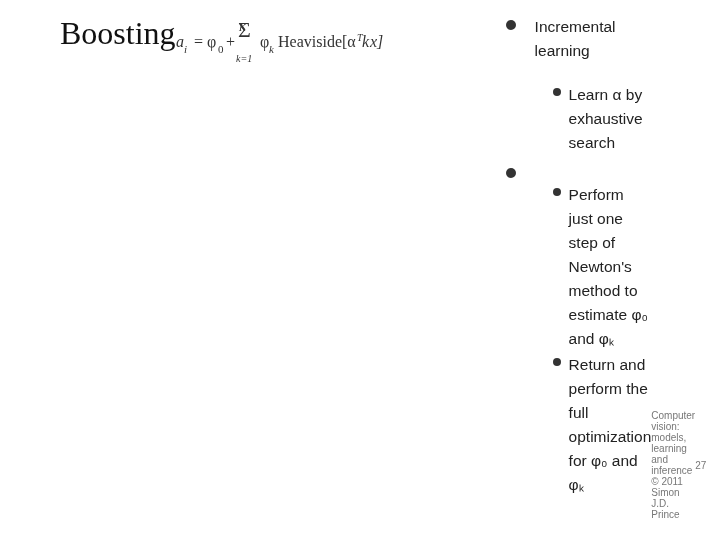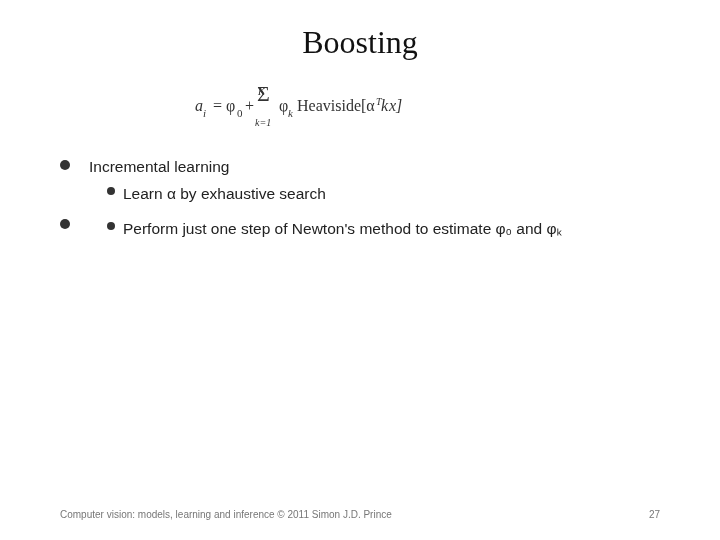--- a/index.html
+++ b/index.html
@@ -9,23 +9,23 @@
       height: 540px;
       background: #ffffff;
       font-family: 'Segoe UI', Arial, sans-serif;
       color: #222;
       overflow: hidden;
     }
 
     .slide {
       width: 720px;
       height: 540px;
-      padding: 24px 60px 20px 60px;
+      padding: 15px 60px 20px 60px;
       display: flex;
-      flex-direction: column;
+      flex-direction: row;
       align-items: flex-start;
     }
 
     .title {
       width: 100%;
       text-align: center;
       font-size: 32px;
       font-weight: normal;
       font-family: Georgia, 'Times New Roman', serif;
       margin-bottom: 18px;
@@ -65,21 +65,21 @@
       width: 10px;
       height: 10px;
       background: #333;
       border-radius: 50%;
       margin-top: 5px;
     }
 
     ul.sub-level {
       list-style: none;
       padding-left: 18px;
-      margin-top: 3px;
+      margin-top: 20px;
     }
 
     ul.sub-level > li {
       display: flex;
       align-items: flex-start;
       gap: 8px;
       margin-bottom: 2px;
     }
 
     ul.sub-level > li > .bullet-sub {
@@ -152,20 +152,24 @@
       </li>
 
       <li>
         <span class="bullet"></span>
         <div>
           <ul class="sub-level">
             <li>
               <span class="bullet-sub"></span>
               <span>Perform just one step of Newton's method to estimate φ₀ and φₖ</span>
             </li>
+            <li>
+              <span class="bullet-sub"></span>
+              <span>Return and perform the full optimization for φ₀ and φₖ</span>
+            </li>
           </ul>
         </div>
       </li>
     </ul>
   </div>
 
   <div class="footer">
     <span>Computer vision: models, learning and inference   © 2011 Simon J.D. Prince</span>
     <span>27</span>
   </div>

